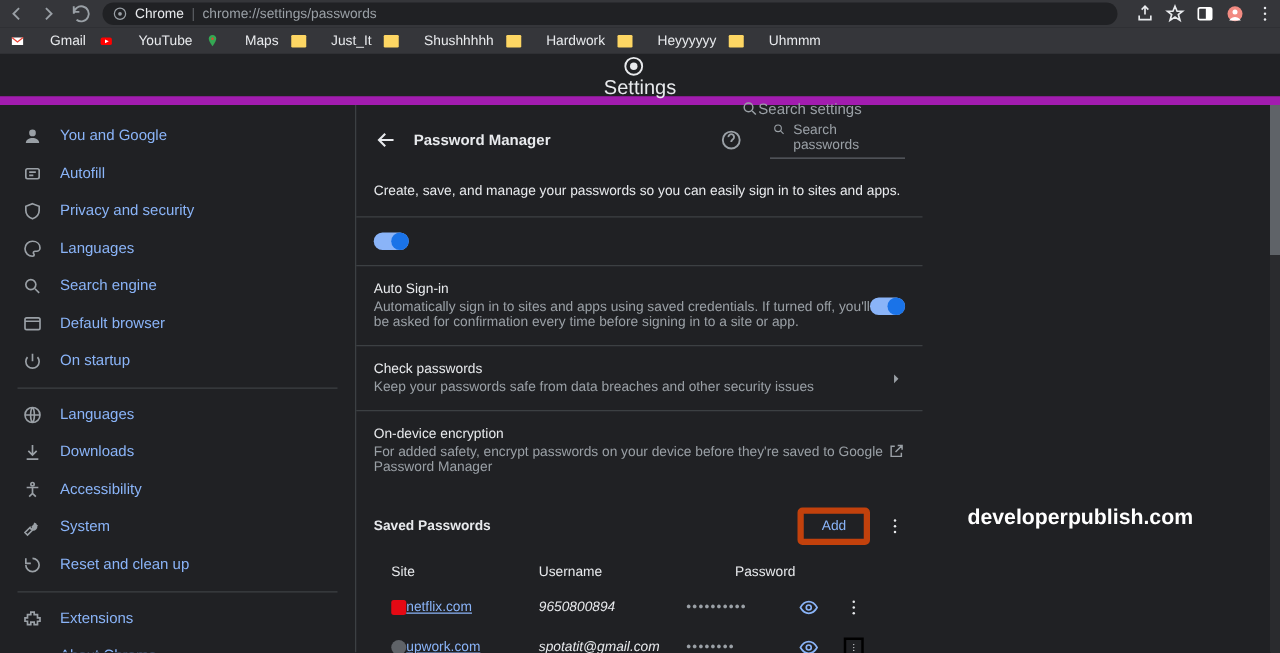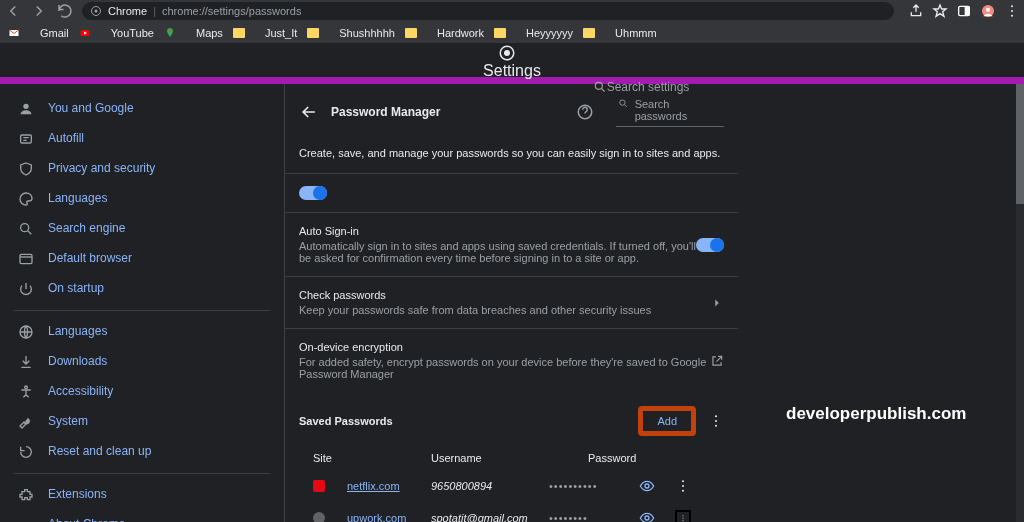--- a/index.html
+++ b/index.html
@@ -26,21 +26,21 @@
 
 .body-area { display:flex; height: calc(522px - 22px - 22px - 40px); }
 .sidebar { width:284px; padding:10px 0 0 0; overflow:hidden;}
 .side-item { display:flex; gap:14px; padding: 7px 18px; font-size:12px; color:#8ab4f8; cursor:pointer;}
 .side-icon { width:16px; height:16px; color:#9aa0a6; display:flex; align-items:center; justify-content:center;}
 .side-div { height:1px; background:#3c4043; margin:6px 14px;}
 
 .main-wrap { flex:1; display:flex; }
 .main-col { width:454px; border-left:1px solid #3c4043; overflow-y:auto; padding-bottom:20px;}
 .main-scroll-spacer { flex:1; position:relative; }
-.watermark { position:absolute; top:320px; left:48px; color:#fff; font-size:17px; font-weight:bold; }
+.watermark { position:absolute; top:320px; left:36px; color:#fff; font-size:17px; font-weight:bold; }
 .vscroll { width:8px; background:#2a2b2e; position:relative;}
 .vscroll-thumb { position:absolute; top:0; left:0; width:8px; height:120px; background:#5f6368; }
 
 .pm-header { display:flex; align-items:center; padding:12px 14px; gap:12px; }
 .pm-back { width:20px; height:20px; color:#e8eaed; display:flex; align-items:center; justify-content:center; cursor:pointer;}
 .pm-title { font-size:12px; color:#e8eaed; font-weight:600; flex:1;}
 .pm-help { width:18px; height:18px; color:#9aa0a6; display:flex; align-items:center; justify-content:center;}
 .pm-search { display:flex; gap:6px; color:#9aa0a6; font-size:11px; border-bottom:1px solid #5f6368; padding:2px 2px 4px 2px; margin-left:10px; width:108px;}
 
 .desc { font-size:11px; color:#e8eaed; padding: 8px 14px 14px 14px; }
@@ -55,21 +55,21 @@
 .saved-hdr { display:flex; align-items:center; padding:14px 14px 10px 14px; }
 .saved-hdr .sh-title { font-size:11px; color:#e8eaed; flex:1; font-weight:600;}
 .add-btn { border:5px solid #c2410c; color:#8ab4f8; font-size:11px; padding:4px 14px; border-radius:4px; cursor:pointer;}
 .more { width:16px; height:16px; margin-left:12px; color:#e8eaed; display:flex; align-items:center; justify-content:center; cursor:pointer;}
 
 .table-head { display:flex; padding:6px 14px 6px 28px; font-size:11px; color:#e8eaed;}
 .col-site { width:118px; }
 .col-user { width:134px; }
 .col-pass { flex:1;padding-left:23px; }
 .trow { display:flex; align-items:center; padding:8px 14px 8px 28px; font-size:11px; }
-.tsite { width:118px; display:flex; align-items:center; gap:22px;}
+.tsite { width:118px; display:flex; align-items:center; gap:0;}
 .tsite a { color:#8ab4f8; text-decoration:underline; }
 .tuser { width:118px; color:#e8eaed;font-style:italic;}
 .tpass { width:90px; color:#9aa0a6; letter-spacing:1px;}
 .eye { width:16px; height:16px; color:#8ab4f8; cursor:pointer;}
 .tmore { width:16px; height:16px; color:#e8eaed; margin-left:20px; cursor:pointer; display:flex; align-items:center; justify-content:center;}
 .highlight { border:2px solid #000; padding:2px;}
 .site-icon { width:12px; height:12px; border-radius:2px; }
 
 svg { width:100%; height:100%; }
 </style>

